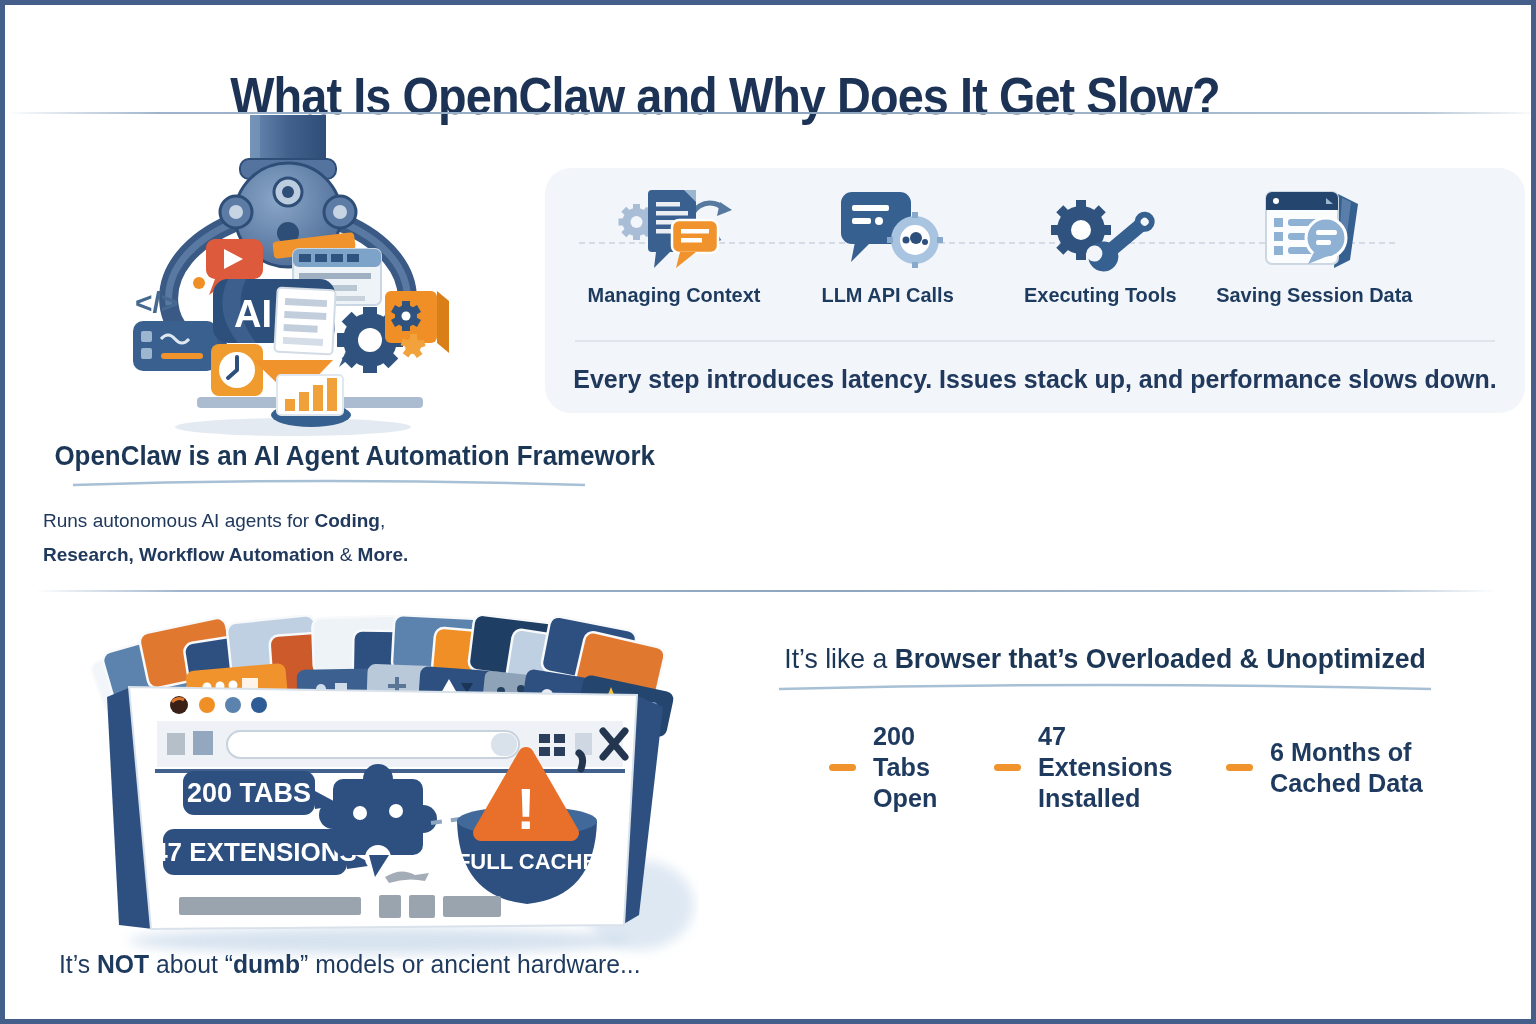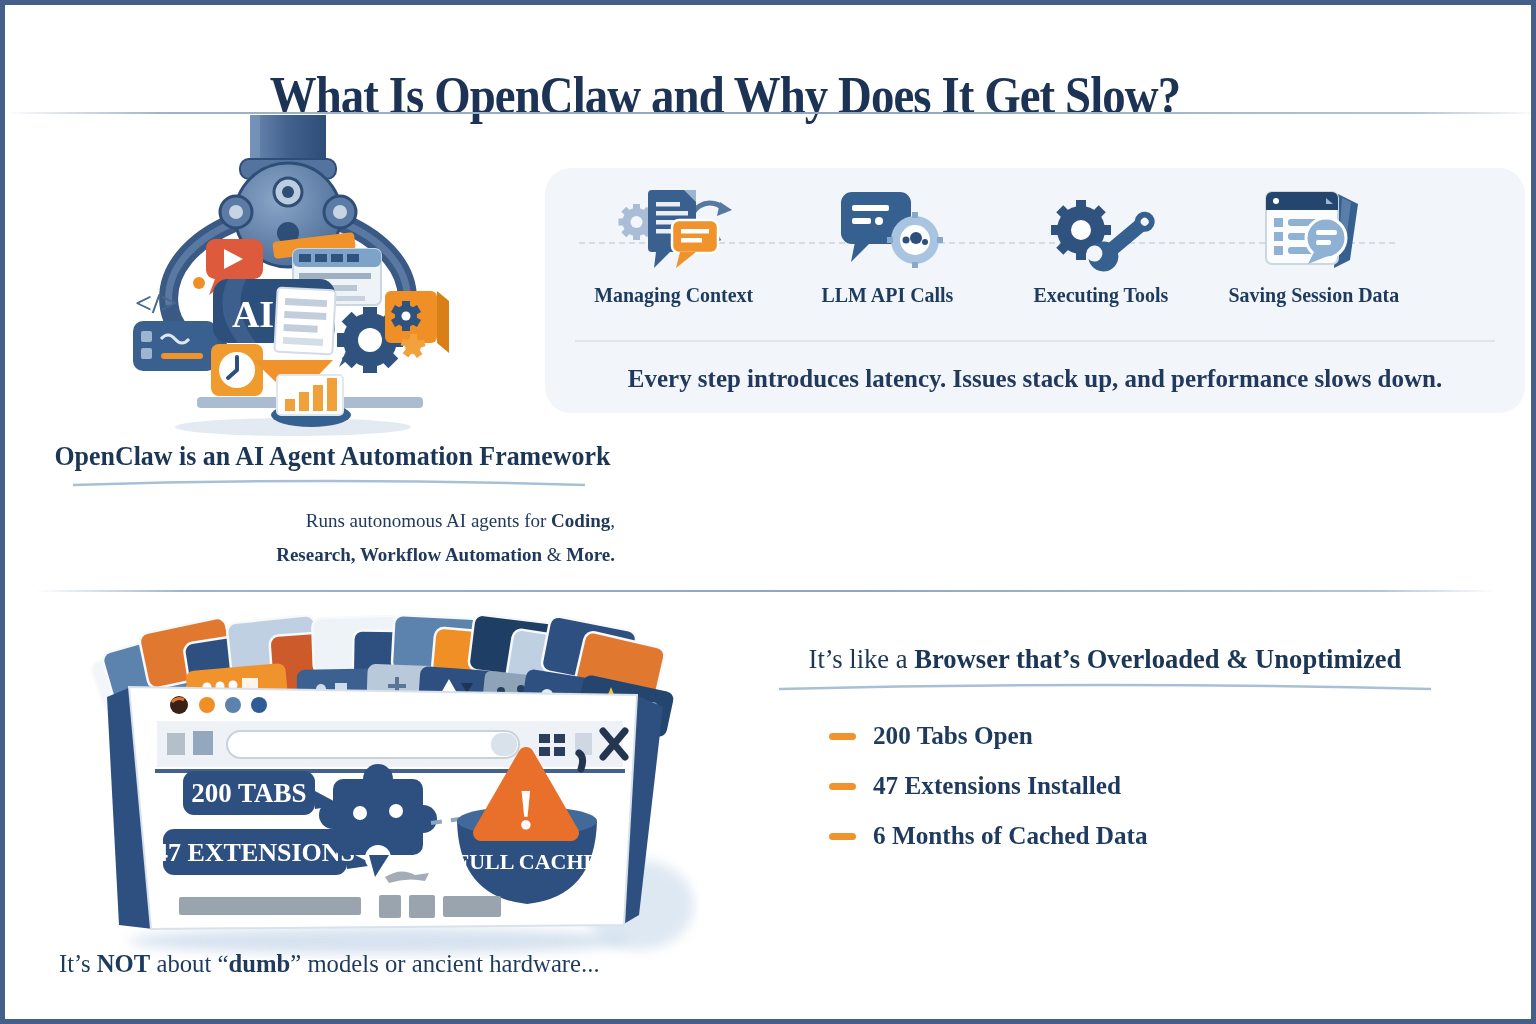--- a/index.html
+++ b/index.html
@@ -1,19 +1,19 @@
 <!DOCTYPE html>
 <html><head>
 <meta charset="utf-8">
 <style>
   html,body{margin:0;padding:0;background:#ffffff;}
   .canvas{
     position:relative; width:1536px; height:1024px; box-sizing:border-box;
     background:#ffffff; border:5px solid #44608a; overflow:hidden;
-    font-family:Liberation Serif, serif; color:#1e3a5e;
+    font-family:Liberation Sans, sans-serif; color:#1e3a5e;
   }
   
   .title{
     position:absolute; top:26px; left:0; width:1440px; text-align:center;
     font-size:52px; font-weight:600; color:#1c3355; letter-spacing:-1px;
     transform:scaleX(.90); transform-origin:50% 50%; white-space:nowrap;
   }
   .title b{font-weight:800;}
   .hr-soft{
     position:absolute; height:2px;
@@ -39,34 +39,34 @@
   .step-label{
     margin-top:7px; font-size:21px; font-weight:700; color:#1d3a5f;
     white-space:nowrap; transform:scaleX(.95);
   }
   .panel-rule{margin:4px 30px 0 30px; height:2px; background:#dfe5ec;}
   .panel-caption{
     margin-top:22px; text-align:center; font-size:26px; font-weight:700;
     color:#21395c; transform:scaleX(.96);
   }
   
-  .intro{position:absolute; left:38px; top:436px; width:572px; text-align:right;}
+  .intro{position:absolute; left:38px; top:436px; width:572px; text-align:left;}
   .intro-heading{font-size:27px; font-weight:600; color:#1c3656; white-space:nowrap; transform:scaleX(.96);}
   .intro-heading b{font-weight:800;}
   .swoosh{display:block; margin:4px auto 0 auto;}
   .intro-sub{margin-top:16px; font-size:19px; font-weight:500; line-height:34px; color:#20395c;}
   .intro-sub b{font-weight:800;}
   
   .claw-wrap{position:absolute; left:88px; top:110px; width:432px; height:328px;}
   .browser-wrap{position:absolute; left:74px; top:610px; width:620px; height:344px;}
   
   .analogy{position:absolute; left:752px; top:638px; width:696px;}
   .analogy-heading{font-size:28px; font-weight:500; color:#1c3656; text-align:center; white-space:nowrap; transform:scaleX(.95);}
   .analogy-heading b{font-weight:800;}
-  .bullets{margin:28px 0 0 72px; display:flex; flex-direction:column; gap:20px;}
+  .bullets{margin:28px 0 0 72px; display:flex; flex-direction:row; gap:20px;}
   .bullet{display:flex; align-items:center; gap:17px;}
   .bullet-dash{width:27px; height:7px; border-radius:3.5px; background:#f0932c; flex:0 0 auto;}
   .bullet-text{font-size:26px; font-weight:600; color:#1e3a5e; transform:scaleX(.97); transform-origin:left center;}
   .conclusion-wrap{margin-top:30px; text-align:center; transform:translateX(-38px);}
   .conclusion{font-size:31px; font-weight:800; color:#1c3656; white-space:nowrap; transform:scaleX(.95);}
   
   .footer-note{
     position:absolute; left:54px; top:944px; font-size:26px; font-weight:500;
     color:#1e3a5e; white-space:nowrap; transform:scaleX(.95); transform-origin:left center;
   }

